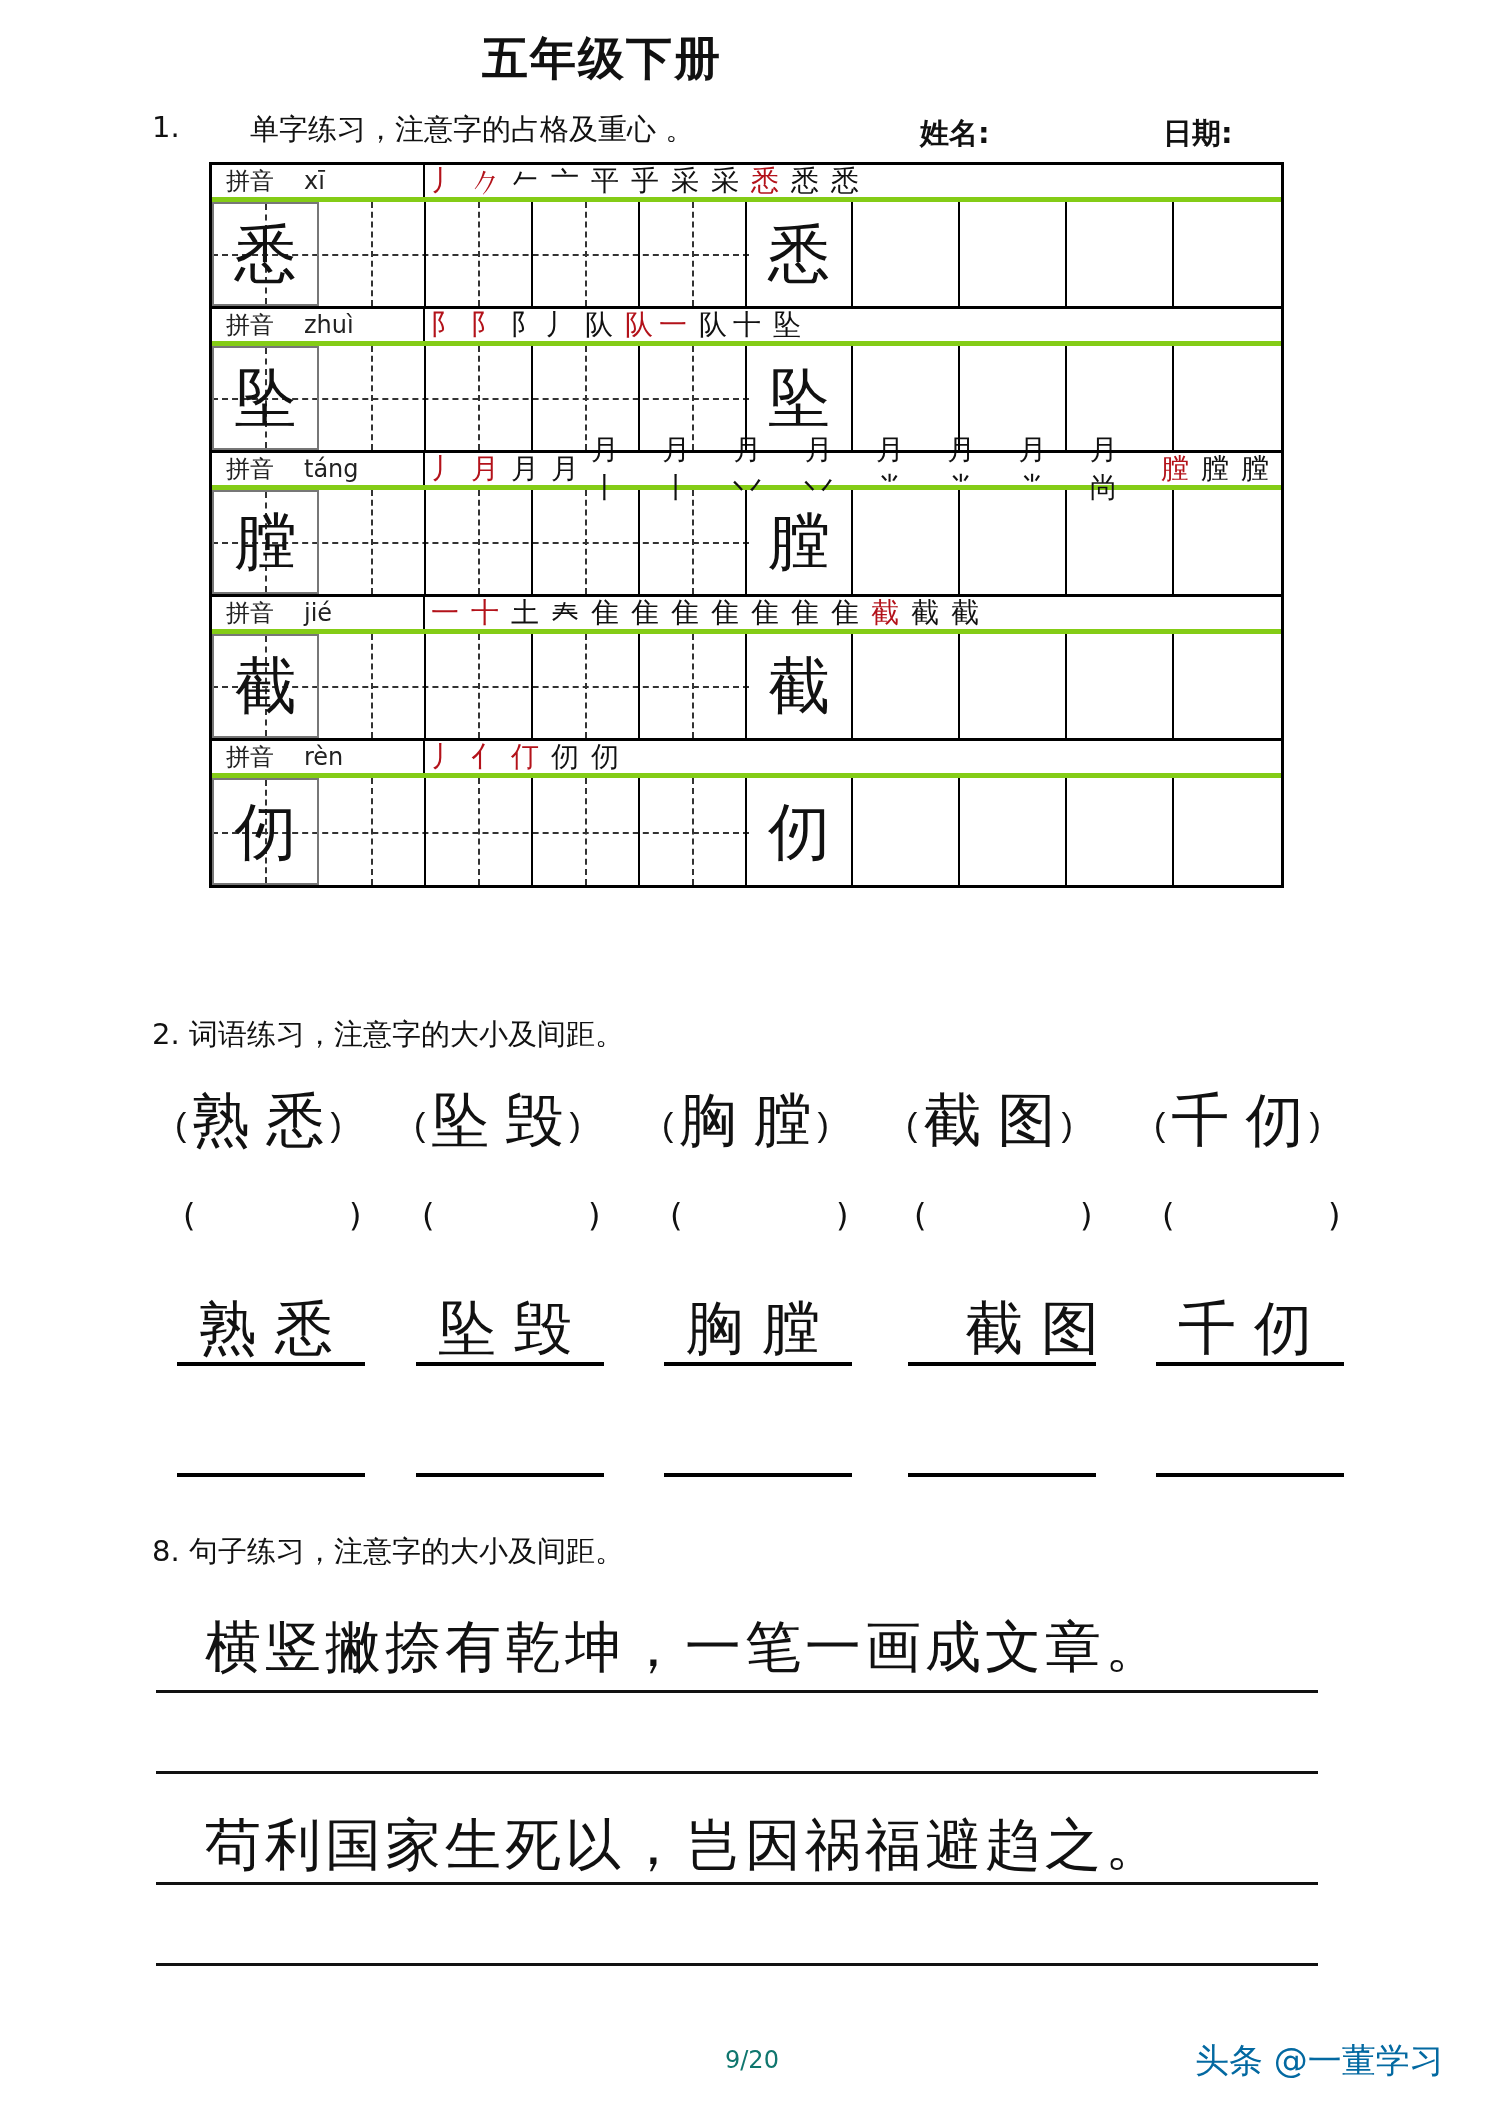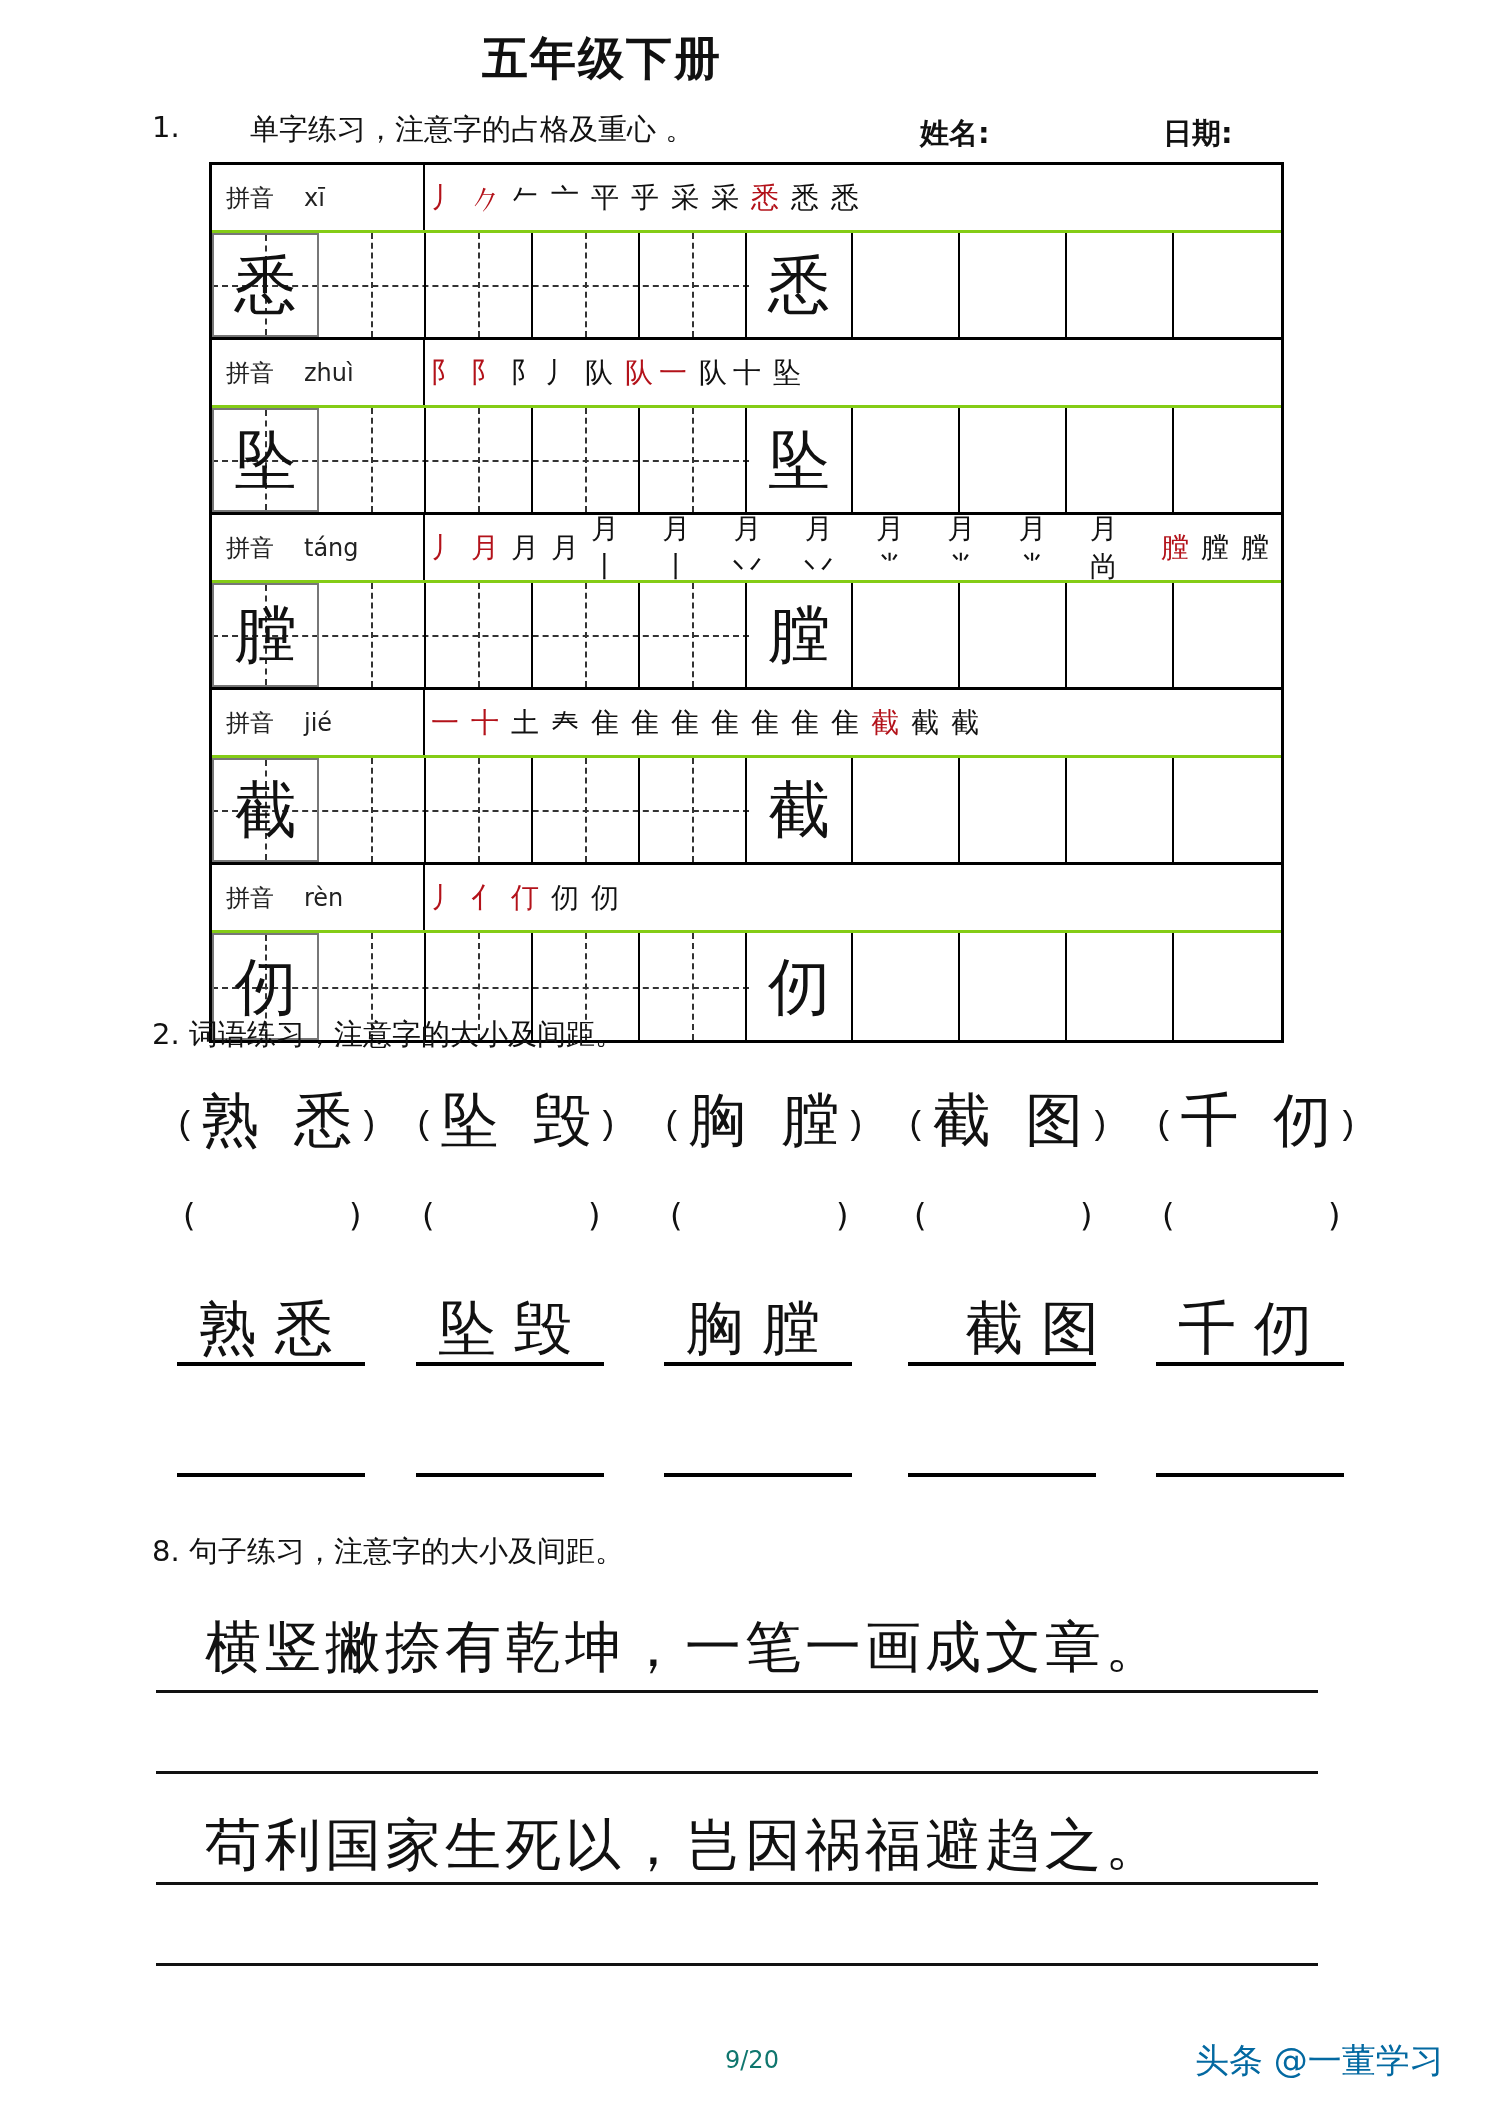--- a/index.html
+++ b/index.html
@@ -4,36 +4,36 @@
 <style>
   html, body { margin:0; padding:0; background:#fff; }
   body { width:1500px; height:2122px; position:relative; overflow:hidden;
          font-family:"DejaVu Sans","Liberation Sans",sans-serif; color:#111; }
   .abs { position:absolute; }
   .title { left:0; width:1204px; top:28px; text-align:center; font-size:46px; font-weight:bold; letter-spacing:2px; }
   .sec-head { font-size:29px; }
 
   
   .table { left:209px; top:162px; width:1075px; border:3px solid #000; box-sizing:border-box; }
-  .py-row { height:68px; display:flex; border-bottom:3px solid #84cc16; box-sizing:border-box; }
+  .py-row { height:37px; display:flex; border-bottom:5px solid #84cc16; box-sizing:border-box; }
   .py-label { width:213px; border-right:2px solid #000; display:flex; align-items:center; padding-left:14px; box-sizing:border-box; font-size:24px; color:#222; }
   .py-label .lbl { width:78px; }
   .py-label .py { font-size:24px; }
   .strokes { flex:1; display:flex; align-items:center; padding-left:6px; font-size:28px; letter-spacing:6px; }
   .strokes span { margin-right:6px; }
   .stroke-red { color:#b3121a; }
   .grid-row { height:107px; display:flex; border-bottom:3px solid #000; box-sizing:border-box; position:relative; }
   .grid-row:last-child { border-bottom:none; }
   .cell { width:107.5px; height:100%; border-right:2px solid #000; box-sizing:border-box; position:relative; display:flex; align-items:center; justify-content:center; }
   .cell:last-child { border-right:none; }
   .cell.guide::before { content:""; position:absolute; left:50%; top:0; bottom:0; border-left:2px dashed #333; }
   .cell.model { border:2px solid #777; }
   .midline { position:absolute; left:0; width:537px; top:50%; border-top:2px dashed #333; }
   .char { font-size:62px; position:relative; z-index:1; font-family:"DejaVu Serif","Liberation Serif",serif; }
-  .word { position:absolute; font-size:58px; white-space:nowrap; font-family:Liberation Mono, monospace; }
+  .word { position:absolute; font-size:58px; white-space:nowrap; font-family:Liberation Sans, sans-serif; }
   .word .paren { font-size:34px; vertical-align:middle; margin:0 6px; }
   .blank { position:absolute; font-size:32px; }
   .uline { position:absolute; height:4px; background:#000; width:188px; }
   .trace { position:absolute; font-size:58px; letter-spacing:18px; font-family:"DejaVu Serif","Liberation Serif",serif; }
 
   
   .sline { position:absolute; left:156px; width:1162px; height:3px; background:#111; }
   .sentence { position:absolute; left:205px; font-size:56px; letter-spacing:4px; font-family:Liberation Mono, monospace; }
 
   .footer-page { left:725px; top:2046px; font-size:24px; color:#0f766e; }

